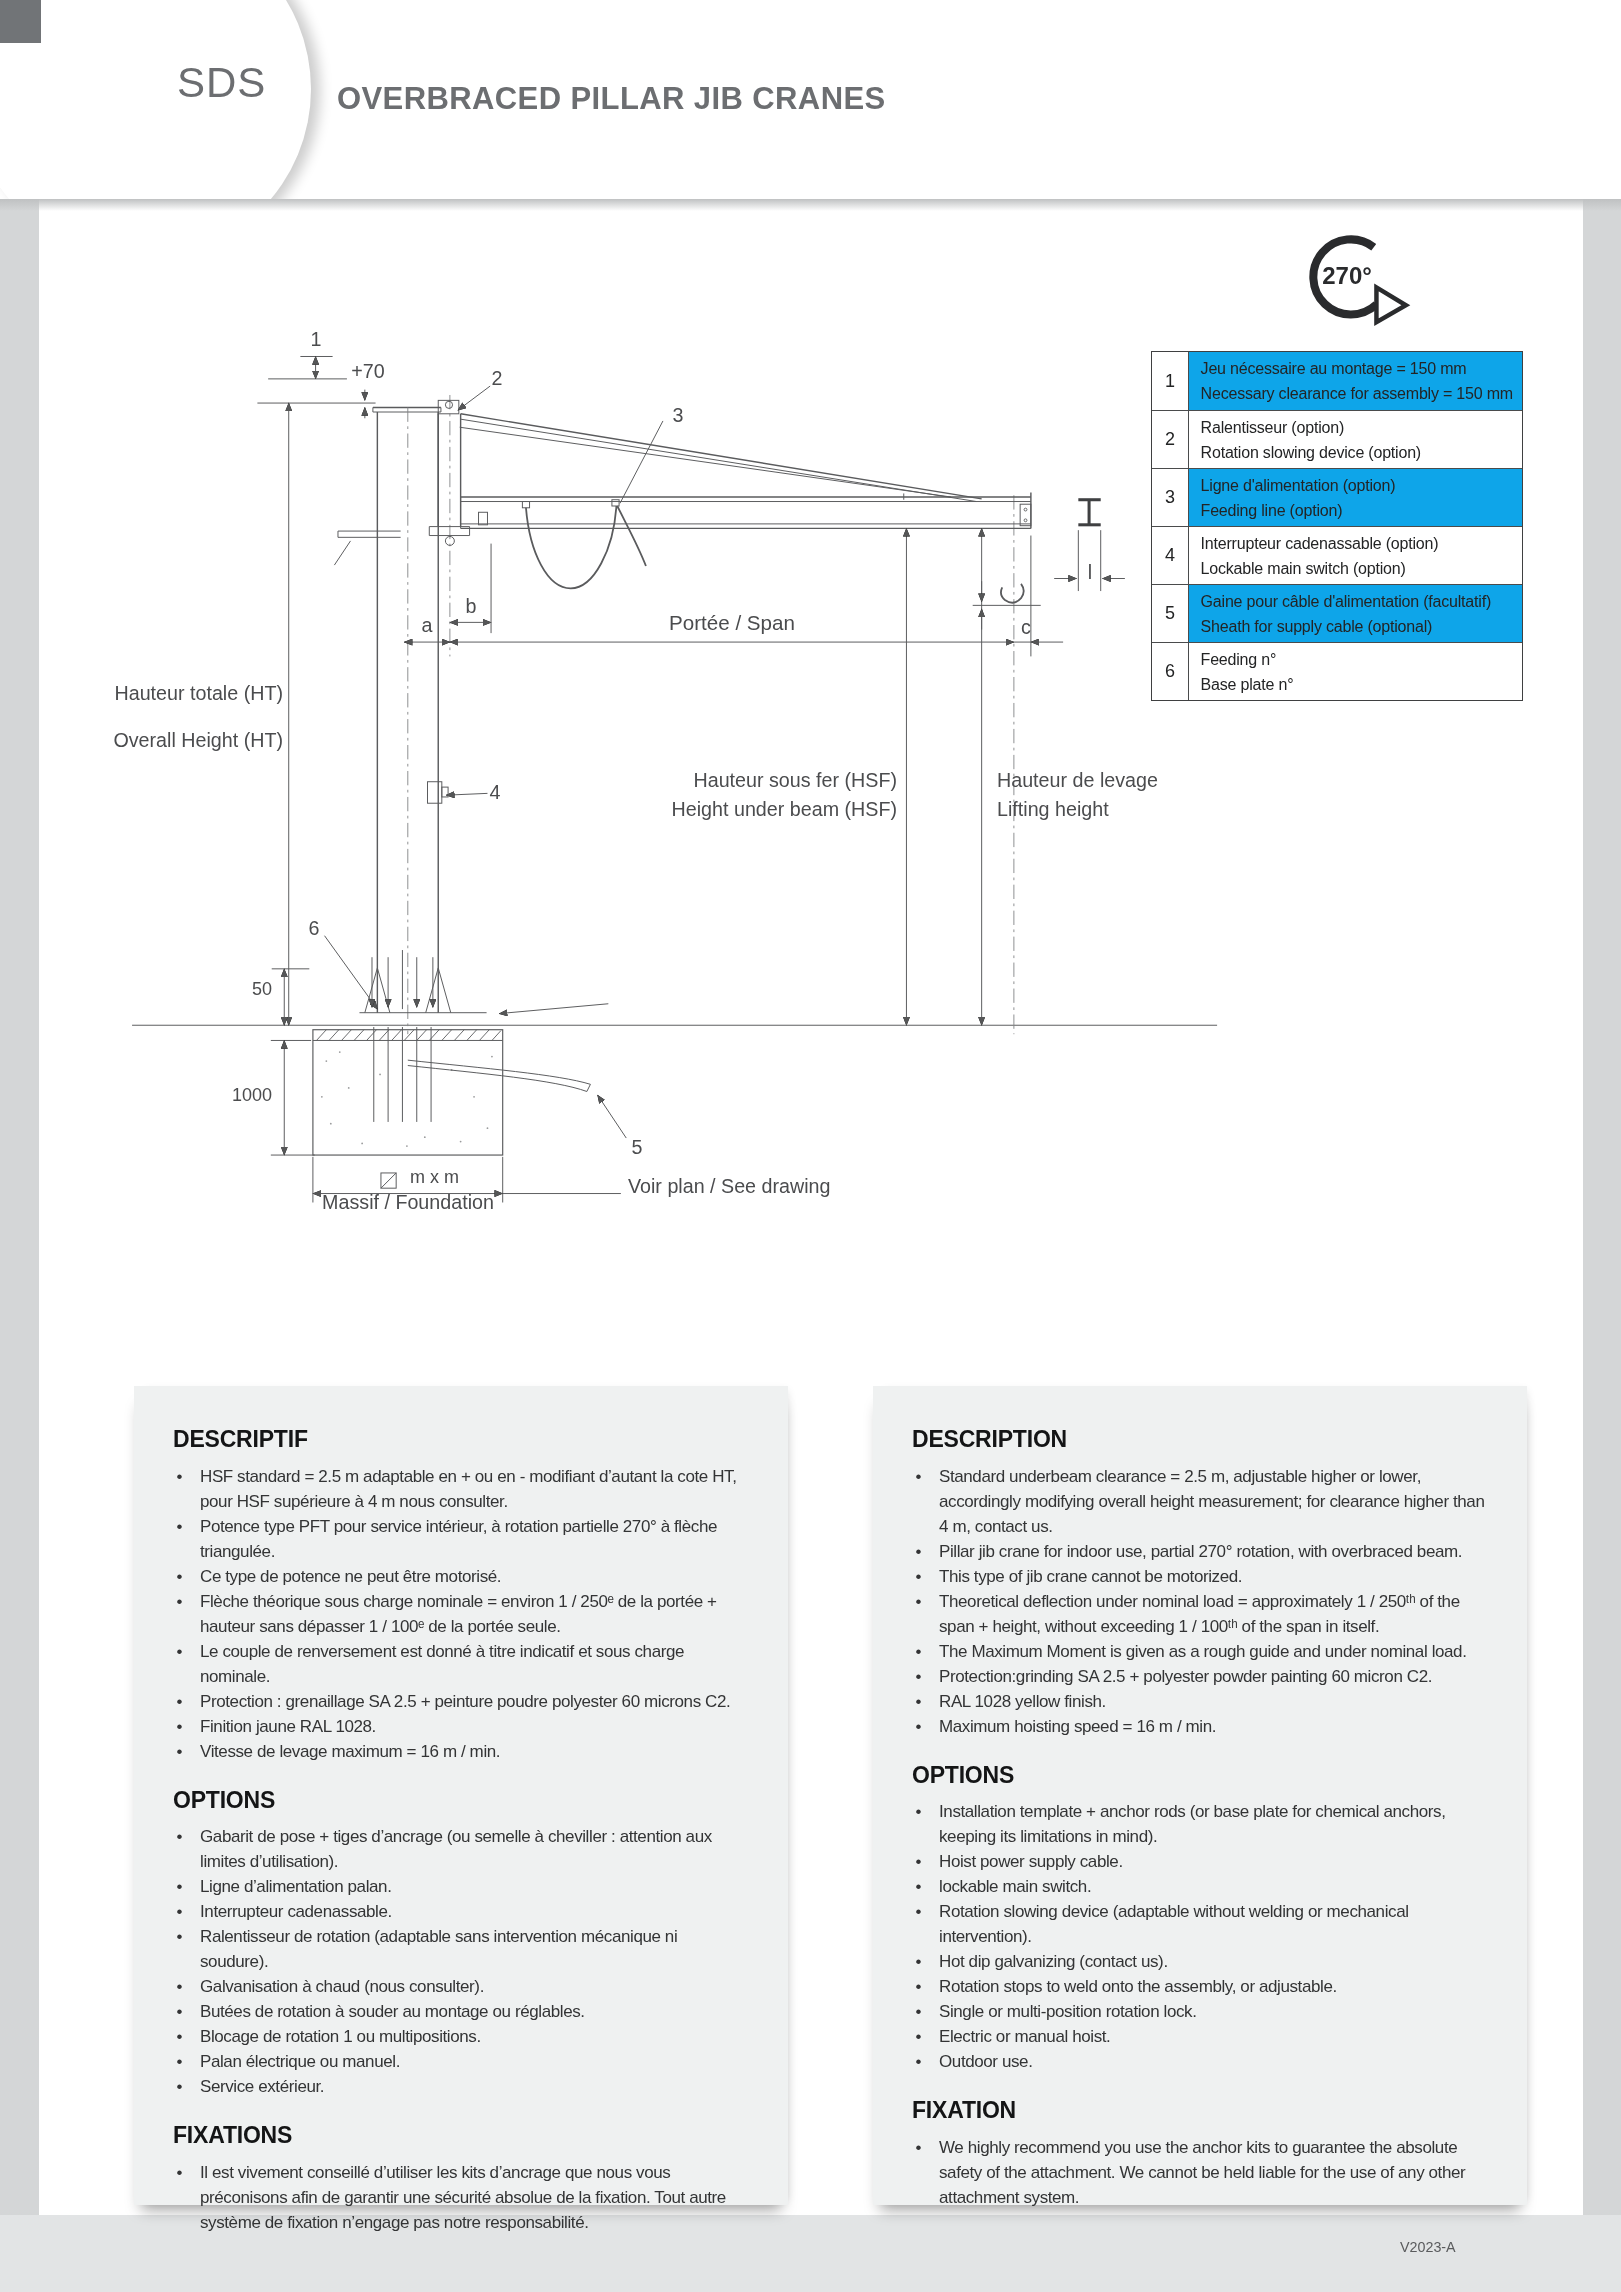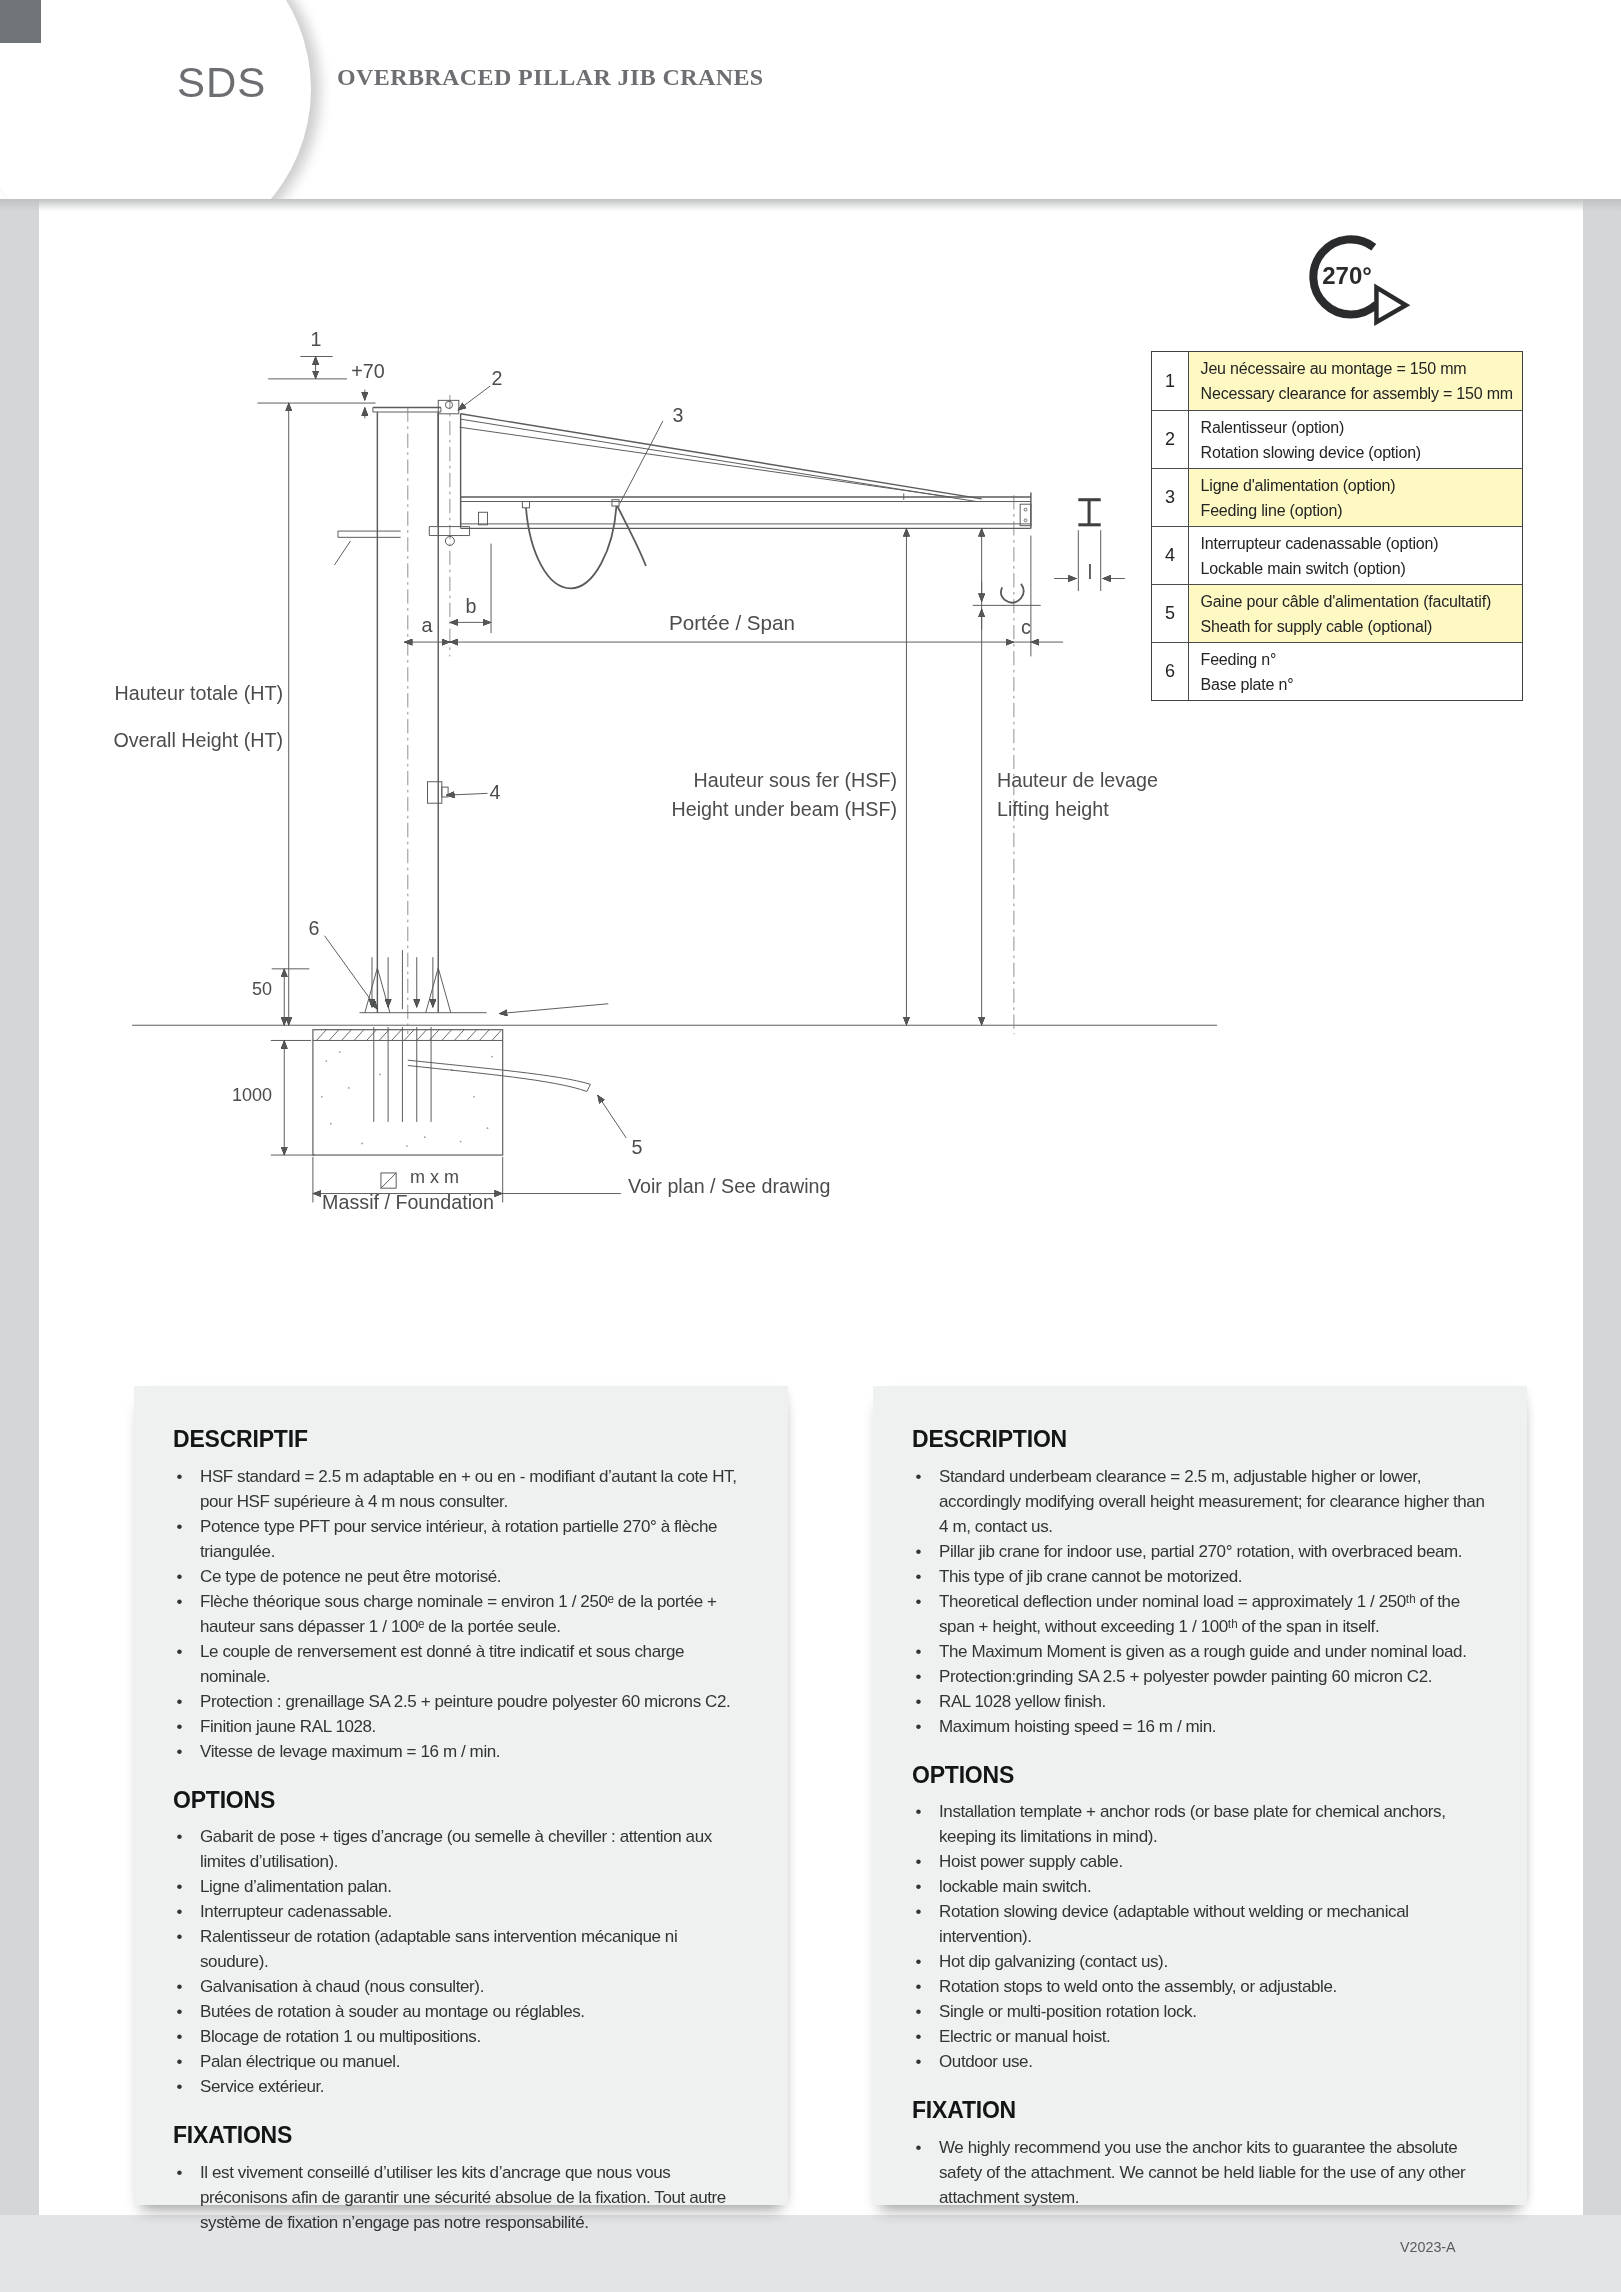--- a/index.html
+++ b/index.html
@@ -11,40 +11,40 @@
   }
   
   .header-band{position:absolute;left:0;top:0;width:1621px;height:199px;background:#ffffff;z-index:4;overflow:hidden;}
   .header-shadow{position:absolute;left:0;top:199px;width:1621px;height:11.6px;z-index:6;
     background:linear-gradient(#bfc1c2,rgba(191,193,194,0));}
   .corner-square{position:absolute;left:0;top:0;width:41px;height:43px;background:#717477;z-index:10;}
   .logo-circle{position:absolute;left:-31px;top:-82px;width:342px;height:342px;border-radius:50%;
     background:#ffffff;box-shadow:9px 1.8px 12.5px rgba(0,0,0,0.20);z-index:5;}
   .logo-text{position:absolute;left:177px;top:59px;font-size:42px;font-weight:normal;color:#6c6e71;
     letter-spacing:0.9px;z-index:7;}
-  .doc-title{position:absolute;left:337px;top:64px;font-size:24px;font-weight:bold;color:#6c6e71;
-    letter-spacing:0.4px;z-index:7;font-family:Liberation Serif, serif;}
+  .doc-title{position:absolute;left:337px;top:81px;font-size:31px;font-weight:bold;color:#6c6e71;
+    letter-spacing:0.4px;z-index:7;}
   .page-white{position:absolute;left:39px;top:199px;width:1544px;height:2016px;background:#ffffff;z-index:1;}
   .footer-band{position:absolute;left:0;top:2215px;width:1621px;height:78px;background:#e2e4e5;z-index:2;}
   .version{position:absolute;left:1400px;top:2239px;font-size:14.3px;color:#5a5b5d;z-index:3;}
 
   
   .badge{position:absolute;left:1288px;top:222px;width:134px;height:121px;z-index:3;}
   .badge-label{position:absolute;left:59px;top:40px;transform:translateX(-50%);
     font-size:24px;font-weight:bold;color:#2a2b2d;}
 
   
   .legend{position:absolute;left:1151px;top:351px;width:372px;z-index:3;
     border:1.8px solid #3f4041;box-sizing:border-box;background:#fff;}
   .legend-row{display:flex;height:58px;border-top:0.9px solid #4a4b4c;box-sizing:border-box;}
   .legend-row:first-child{border-top:none;}
   .legend-num{width:37px;flex:0 0 37px;border-right:0.9px solid #4a4b4c;display:flex;align-items:center;
     justify-content:center;font-size:18px;color:#232425;background:#fff;box-sizing:border-box;}
   .legend-desc{flex:1;padding:3.6px 0 0 11.6px;box-sizing:border-box;}
-  .legend-row.shaded .legend-desc{background:#fef9c3;}
+  .legend-row.shaded .legend-desc{background:#0ea5e9;}
   .legend-fr,.legend-en{font-size:16px;color:#232425;line-height:25px;white-space:nowrap;letter-spacing:-0.2px;}
 
   
   .drawing{position:absolute;left:107px;top:318px;width:1128px;height:940px;z-index:3;}
   .drawing svg{position:absolute;left:0;top:0;}
   .dl{position:absolute;font-size:19.7px;color:#4b4c4e;white-space:nowrap;line-height:21.5px;}
   .ctr{transform:translateX(-50%);}
   .ra{text-align:right;}
 
   

